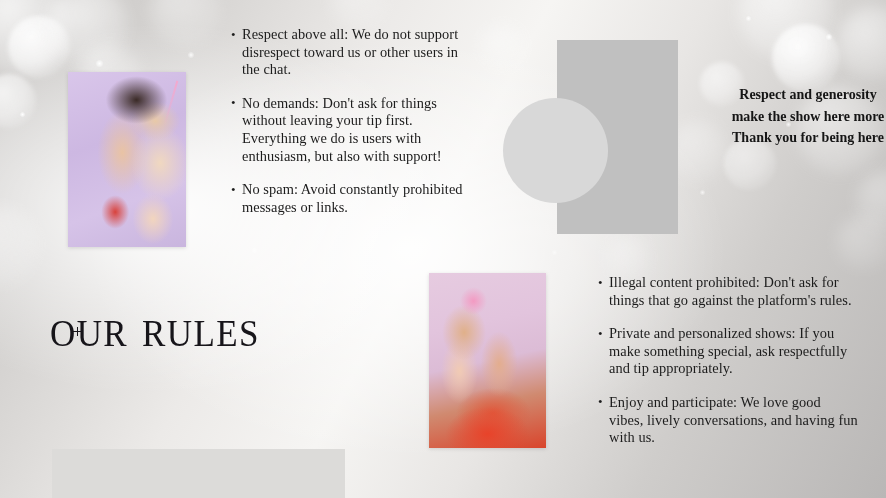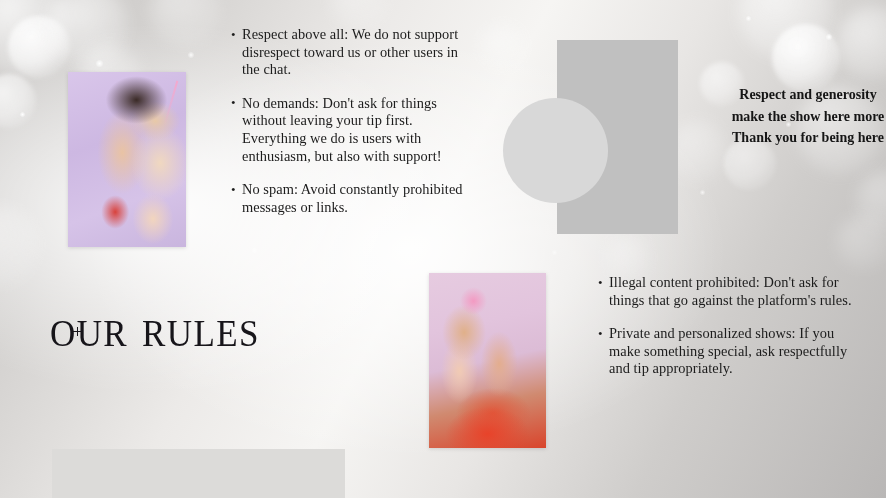--- a/index.html
+++ b/index.html
@@ -234,20 +234,21 @@
 
   <ul class="bullets" id="bullets-left">
     <li>Respect above all: We do not support disrespect toward us or other users in the chat.</li>
     <li>No demands: Don't ask for things without leaving your tip first. Everything we do is users with enthusiasm, but also with support!</li>
     <li>No spam: Avoid constantly prohibited messages or links.</li>
   </ul>
 
   <ul class="bullets" id="bullets-right">
     <li>Illegal content prohibited: Don't ask for things that go against the platform's rules.</li>
     <li>Private and personalized shows: If you make something special, ask respectfully and tip appropriately.</li>
+    <li>Enjoy and participate: We love good vibes, lively conversations, and having fun with us.</li>
   </ul>
 
   <div id="thanks-block">
     <span class="ln">Respect and generosity</span>
     <span class="ln">make the show here more</span>
     <span class="ln">Thank you for being here</span>
   </div>
 
 </div>
 

